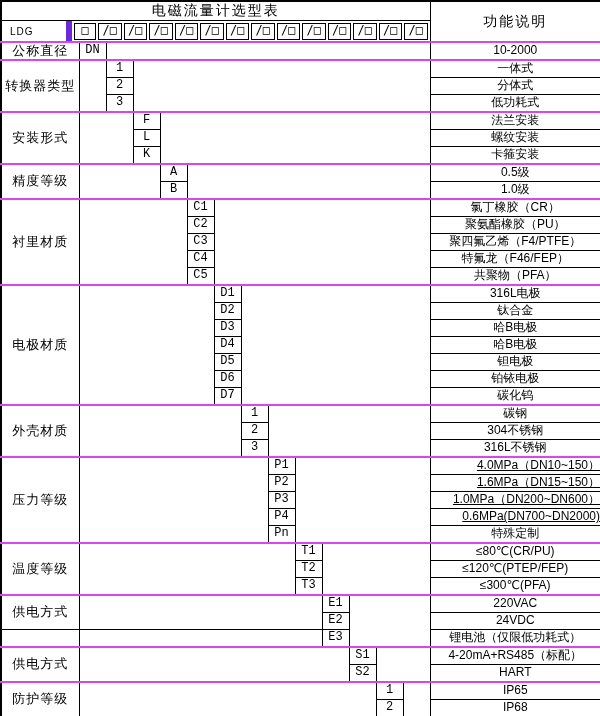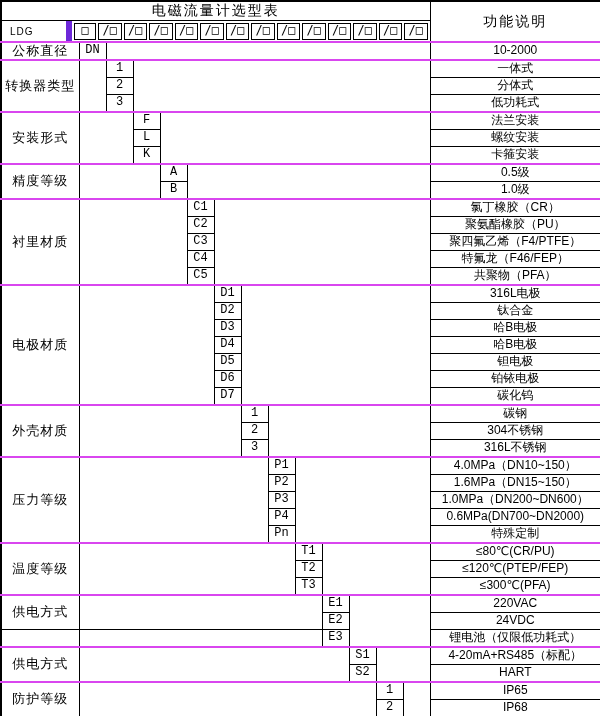--- a/index.html
+++ b/index.html
@@ -5,21 +5,21 @@
   html,body{margin:0;padding:0;background:#ffffff;}
   body{width:600px;height:716px;font-family:"Liberation Sans","DejaVu Sans",sans-serif;color:#000;}
   table{width:600px;height:716px;border-collapse:collapse;table-layout:fixed;border:2px solid #000;background:#fff;}
   td{border:1px solid #000;padding:0;font-size:12px;text-align:center;vertical-align:middle;
      white-space:nowrap;overflow:hidden;line-height:1.1;height:16px;}
   tr.gs td{border-top:2px solid #d946ef;}
   td.title-cell{font-size:14px;letter-spacing:2px;height:18px;}
   td.func-header{font-size:14px;letter-spacing:2px;margin-top:16px;}
   td.label{font-size:13px;letter-spacing:1px;}
   td.func{font-size:12px;margin-top:28px;}
-  td.func.left{text-align:center;padding-left:0;}
+  td.func.left{text-align:right;padding-left:0;text-decoration:underline;}
   td.code{font-family:Liberation Mono, monospace;font-size:12px;}
   td.hdr-row{height:20px;padding:0;}
   .hdr-codes{display:flex;align-items:center;height:100%;width:100%;}
   .hdr-ldg{width:70px;flex:0 0 70px;height:100%;display:flex;align-items:center;
            padding-left:8px;border-right:6px solid #6d28d9;font-size:10px;letter-spacing:1px;box-sizing:border-box;}
   .hdr-box{flex:0 0 20px;margin-left:2px;}
   .hdr-slot{flex:1 1 auto;margin-left:2px;}
   .hdr-box,.hdr-slot{border:1px solid #000;height:15px;display:flex;align-items:center;
            justify-content:center;font-size:12px;font-family:"DejaVu Sans Mono","Liberation Mono",monospace;}
   .hdr-slot:last-child{margin-right:2px;}

